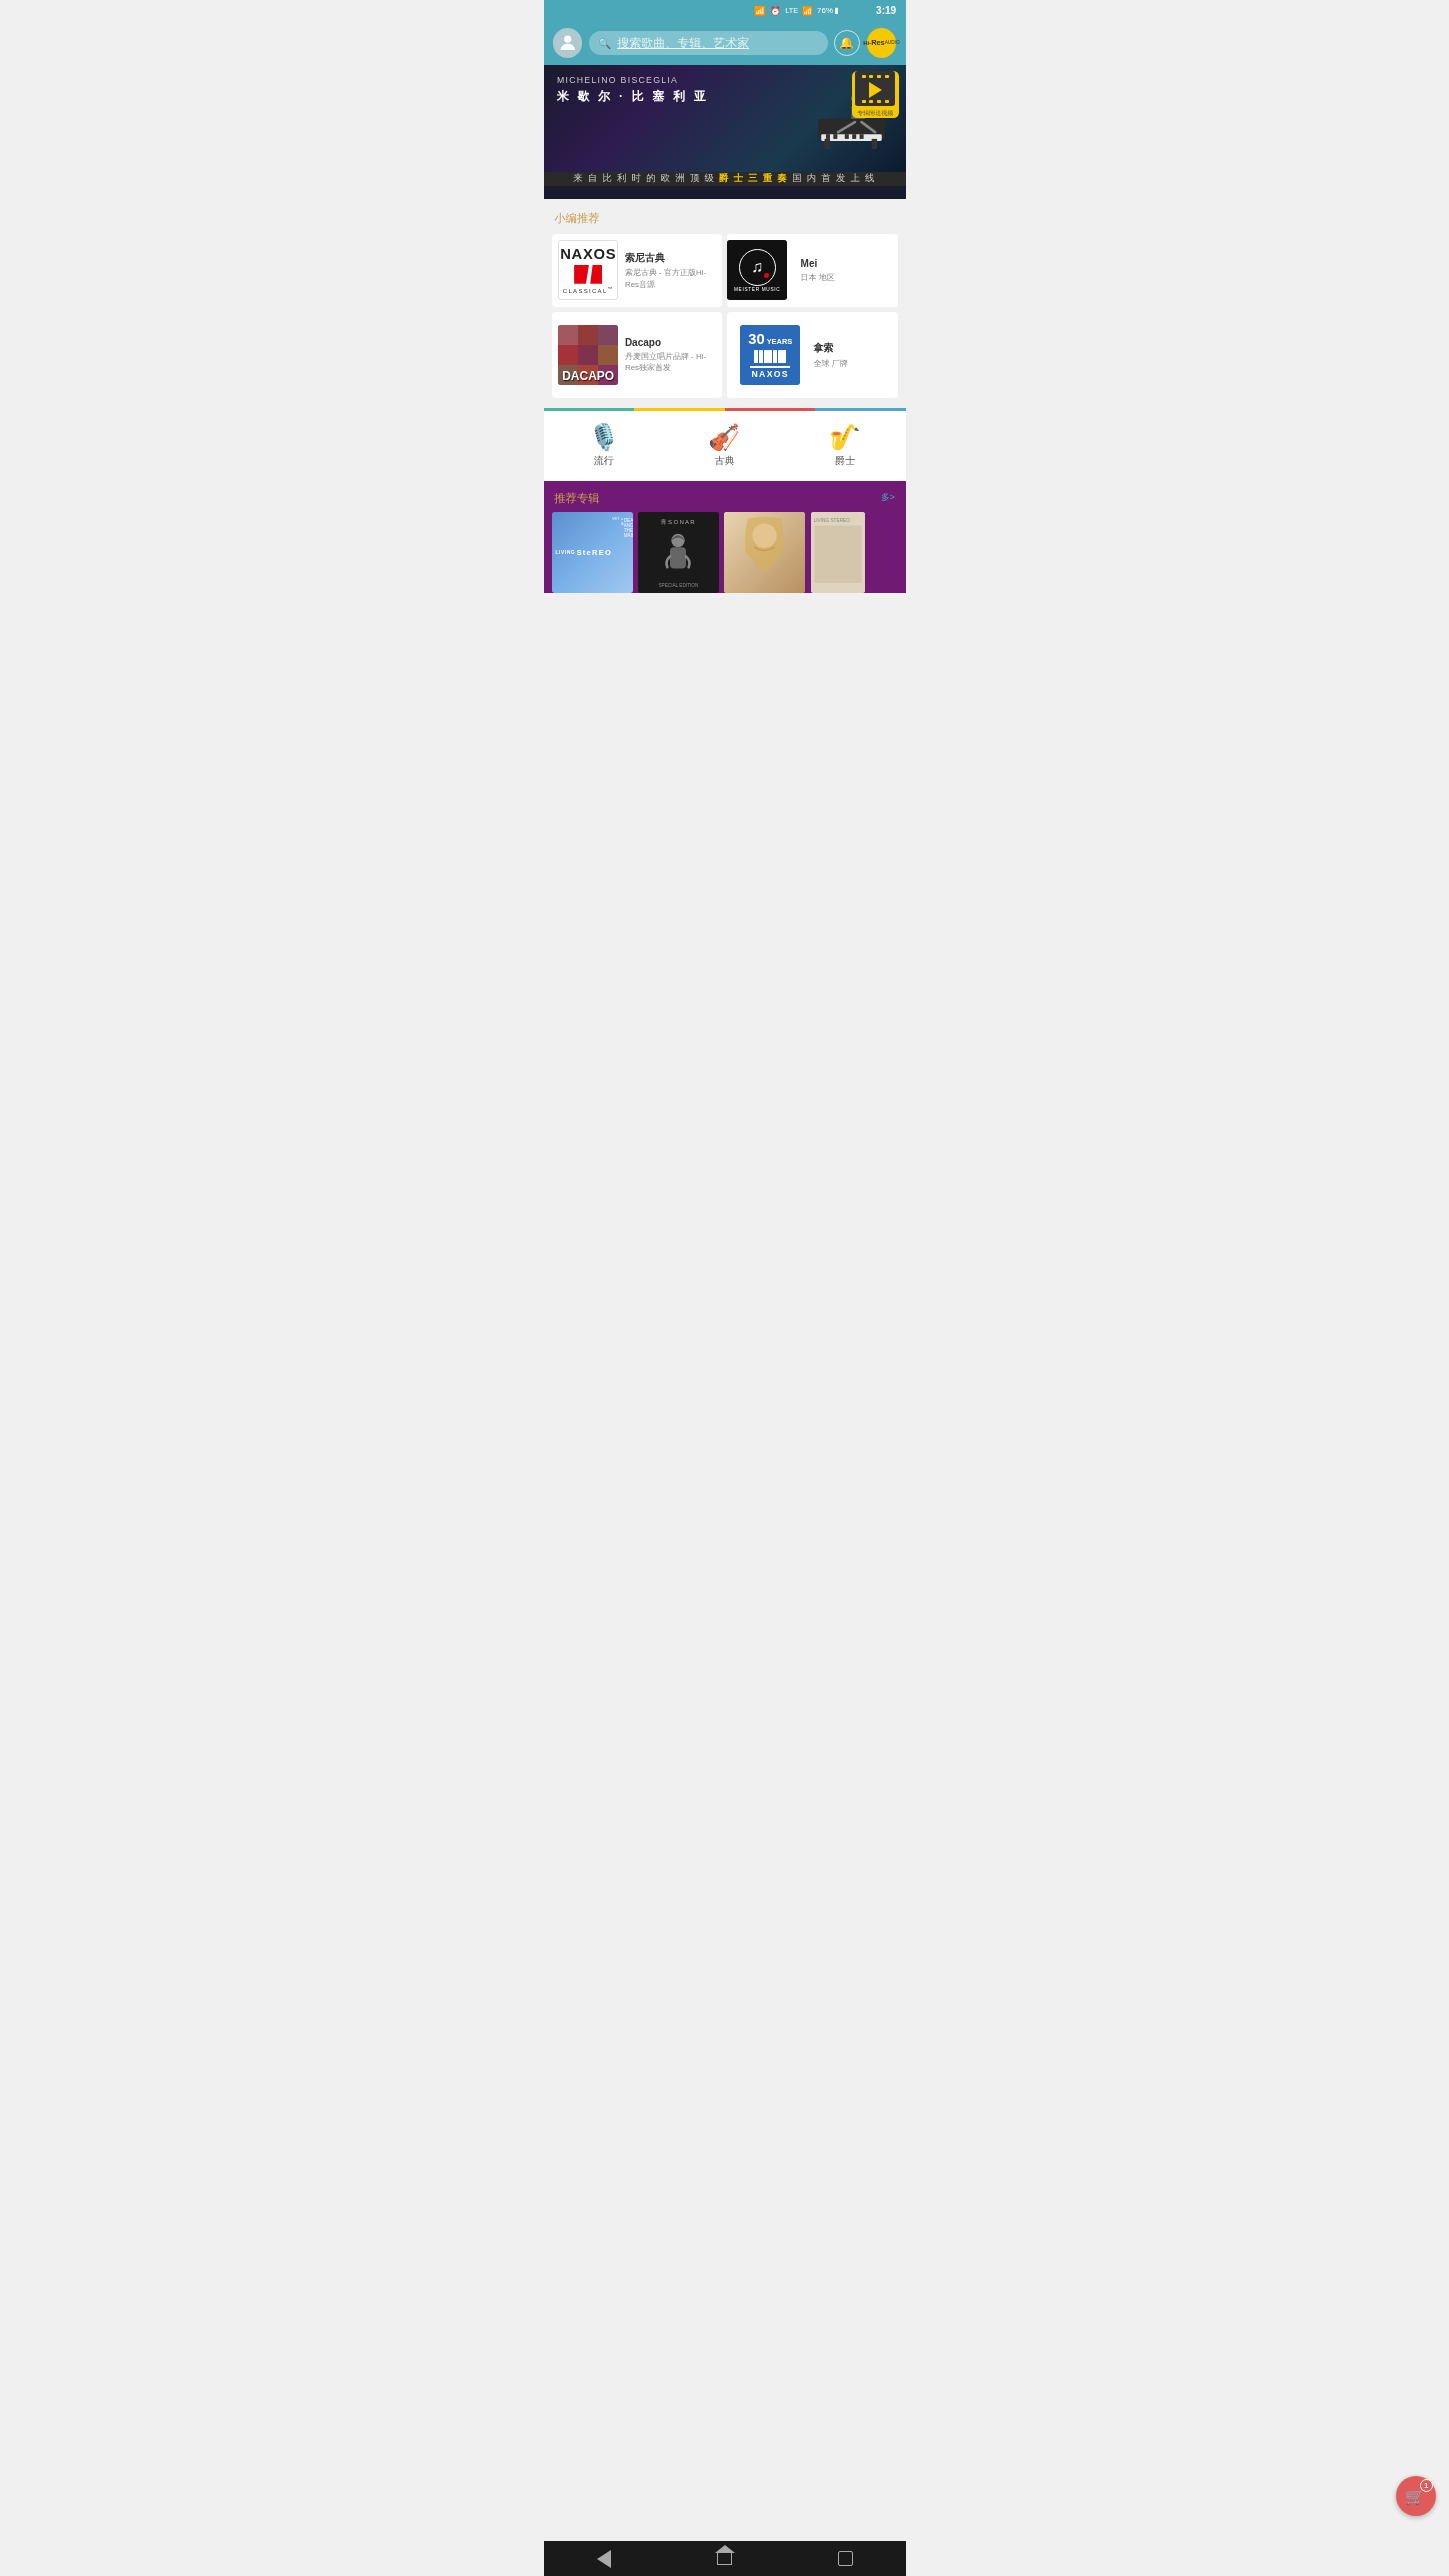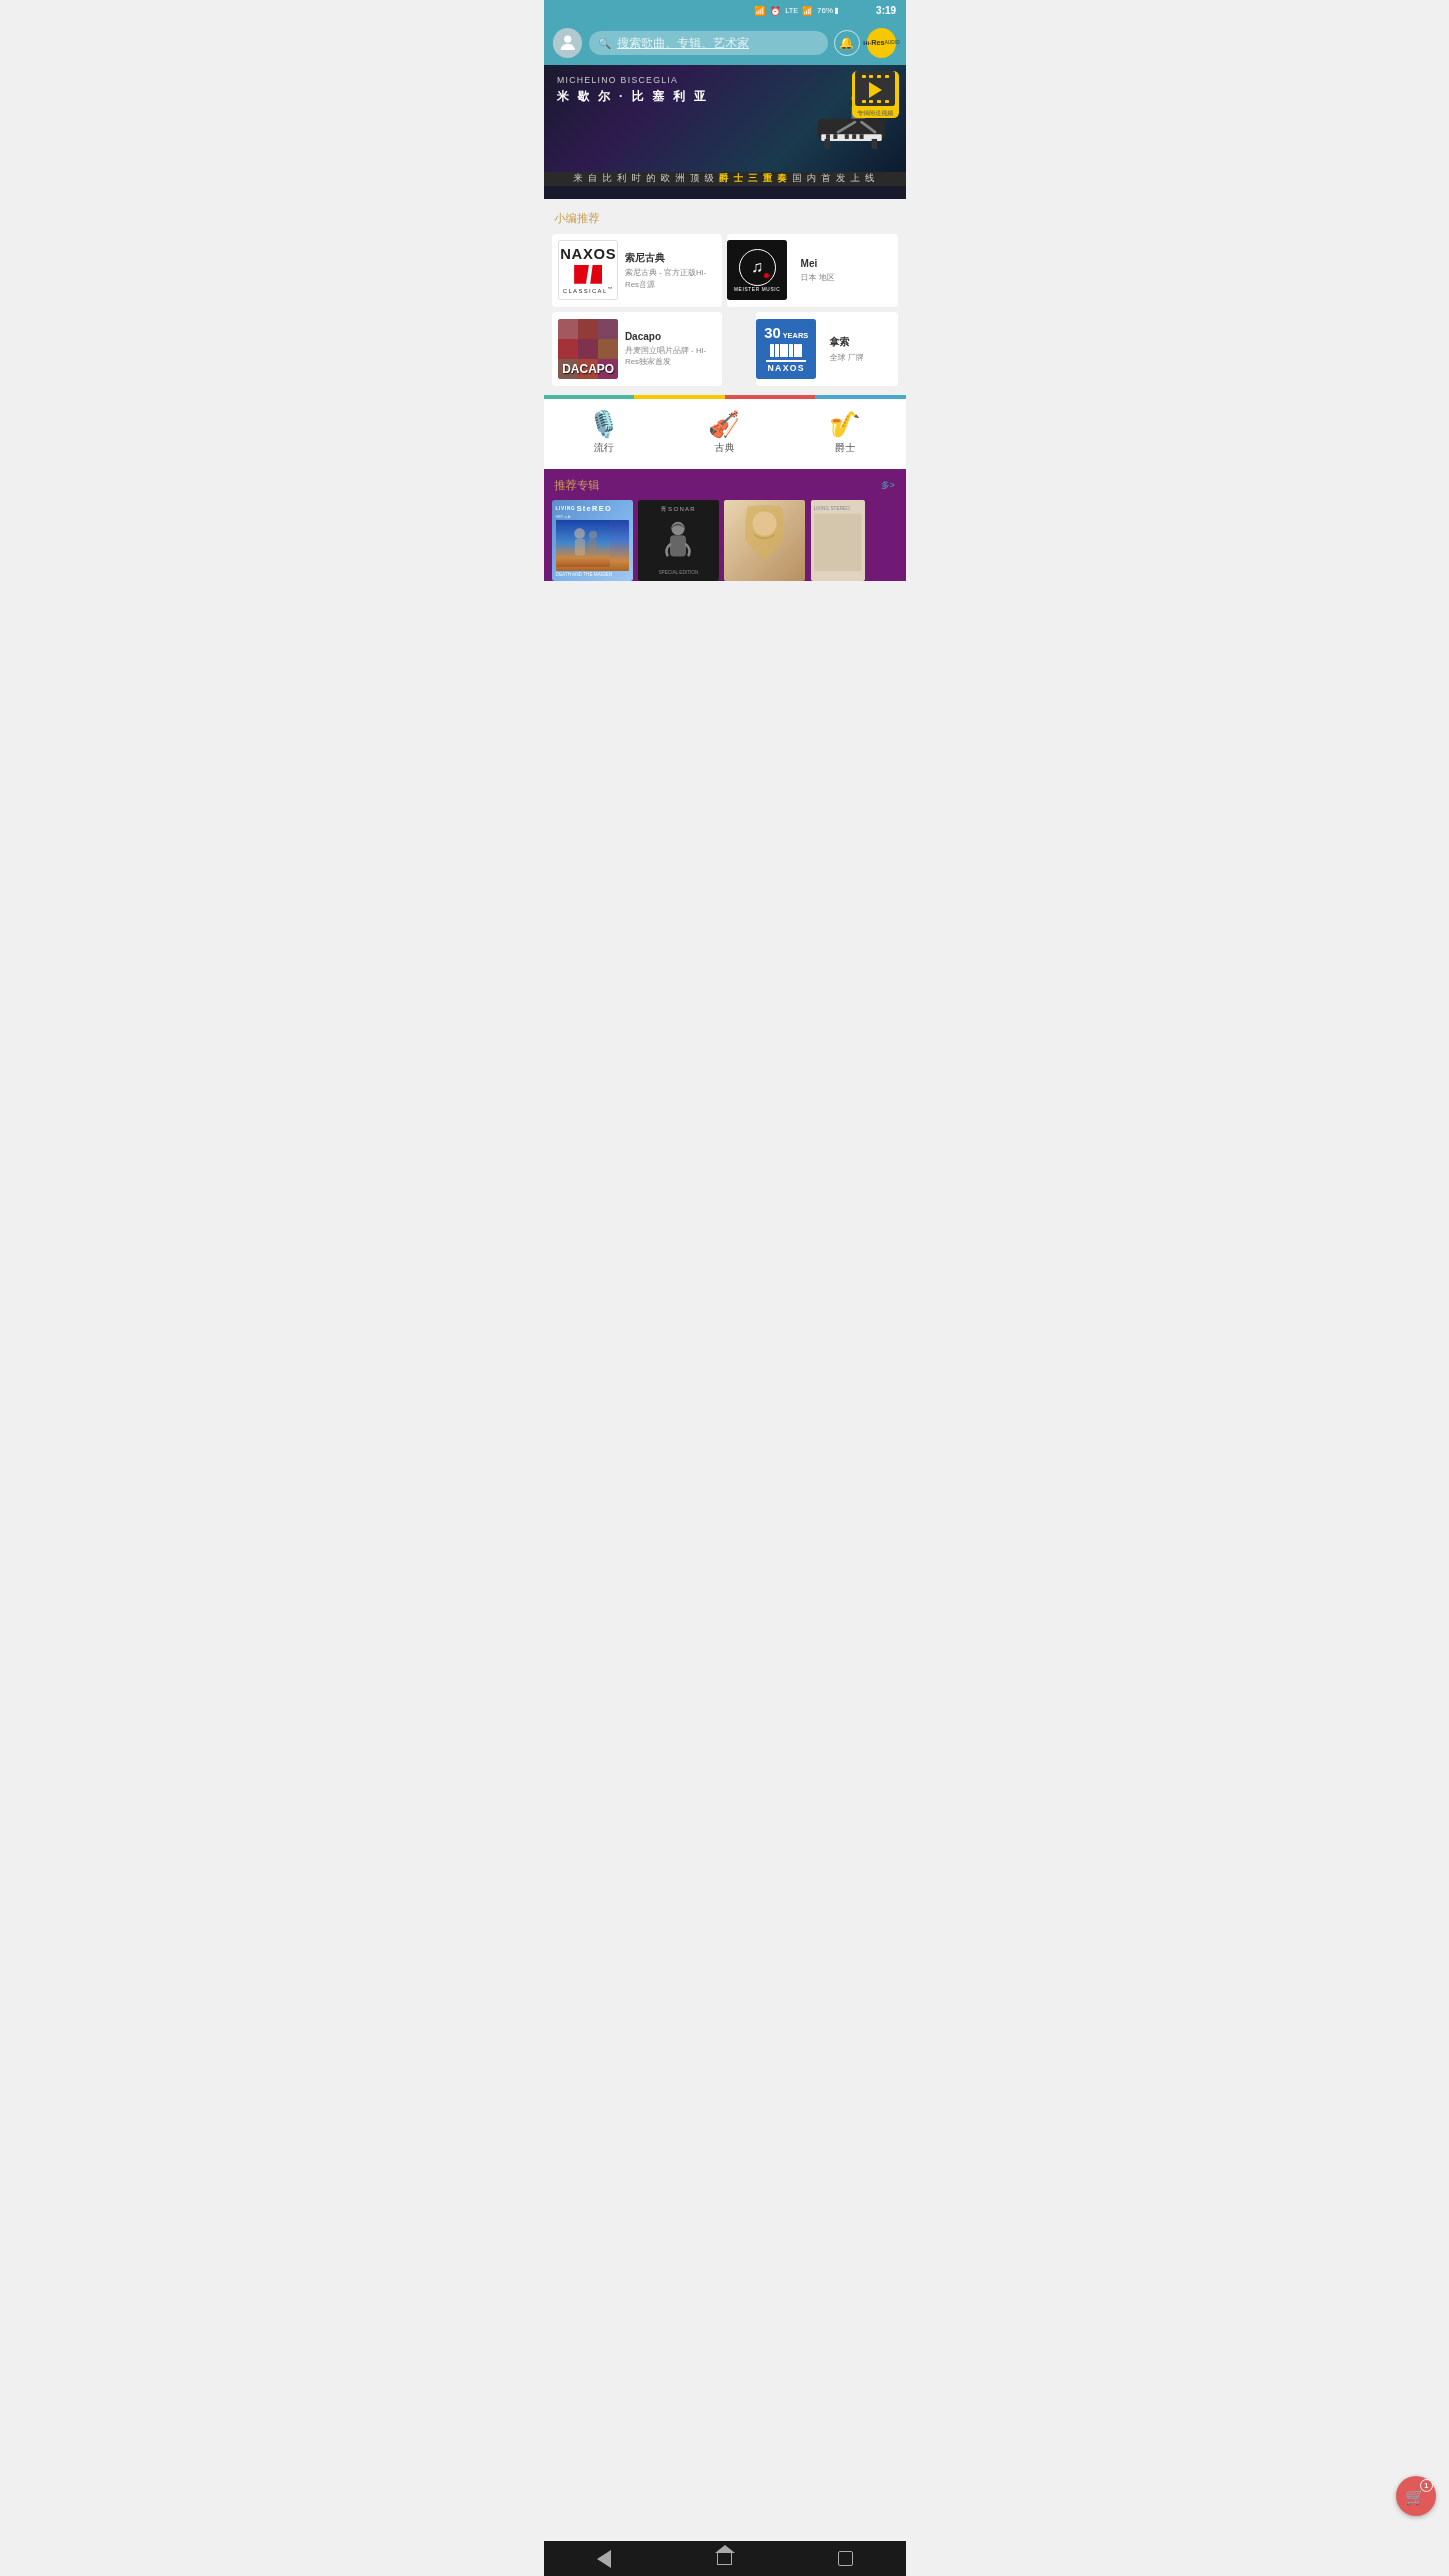--- a/index.html
+++ b/index.html
@@ -548,21 +548,21 @@
       overflow: hidden;
       position: relative;
     }
 
     
     .album-living-stereo {
       background: linear-gradient(135deg, #5a8fcc 0%, #7ab0e8 50%, #a0c8f0 100%);
       width: 100%;
       height: 100%;
       display: flex;
-      flex-direction: column;
+      flex-direction: row;
       padding: 4px;
       position: relative;
     }
     .ls-logo-bar {
       display: flex;
       gap: 1.3px;
       align-items: center;
       margin-bottom: 1.3px;
     }
     .ls-living {
@@ -858,21 +858,21 @@
           <div class="dacapo-img-cell"></div>
         </div>
         <div class="dacapo-name">DACAPO</div>
       </div>
       <div class="card-info">
         <div class="card-title">Dacapo</div>
         <div class="card-desc">丹麦国立唱片品牌 - Hi-Res独家首发</div>
       </div>
     </div>
 
-    <div class="card" style="padding:0; overflow:hidden;margin-left:29px;">
+    <div class="card" style="padding:13px; overflow:hidden;">
       <div class="card-logo naxos-logo">
         <div class="naxos-top">
           <span class="naxos-30">30</span>
           <span class="naxos-years">YEARS</span>
         </div>
         <div class="naxos-columns">
           <div class="naxos-col"></div>
           <div class="naxos-col"></div>
           <div class="naxos-col"></div>
           <div class="naxos-col"></div>

